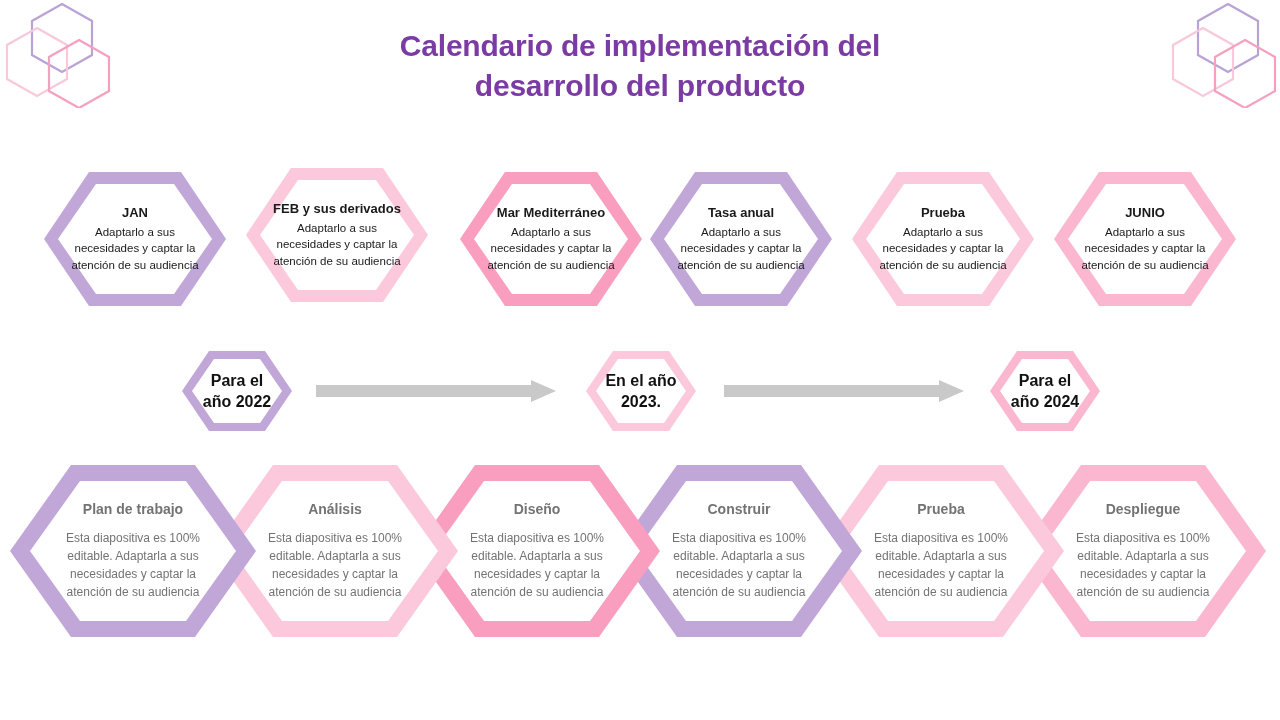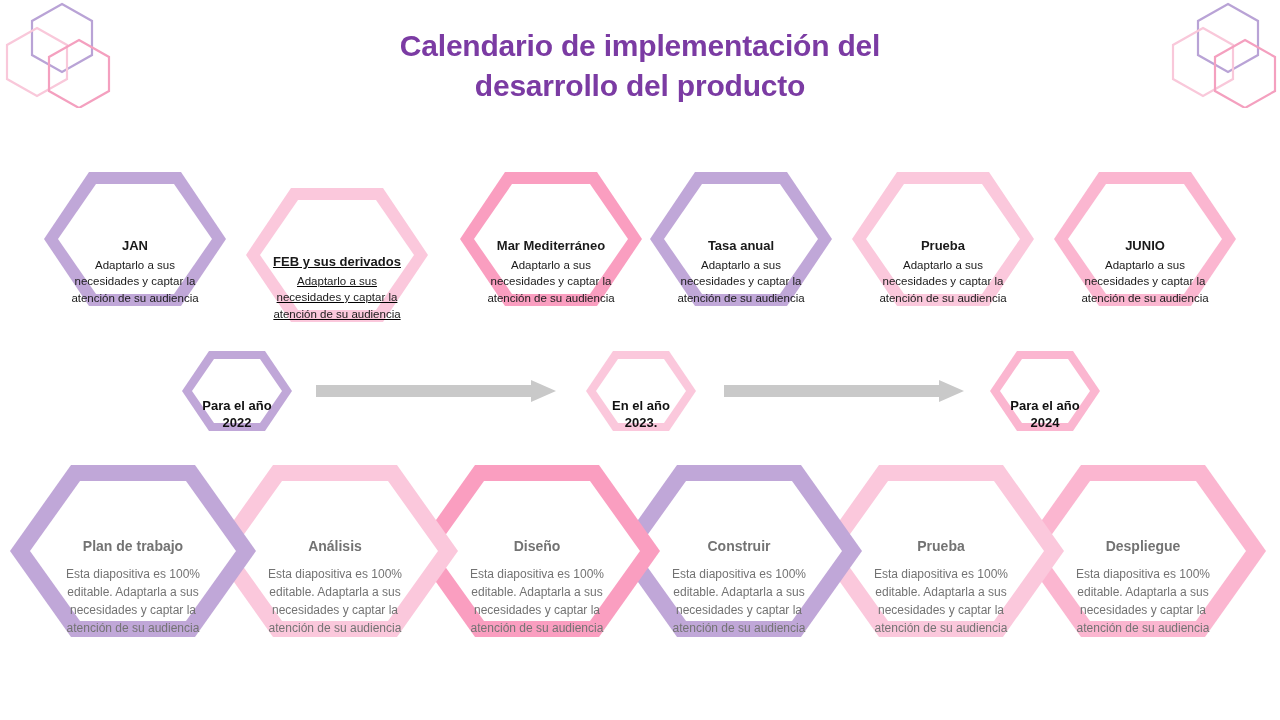--- a/index.html
+++ b/index.html
@@ -43,21 +43,21 @@
     font-size: 30px;
     font-weight: bold;
     line-height: 1.33;
     letter-spacing: -0.2px;
   }
 
   
   .hex {
     position: absolute;
     display: flex;
-    align-items: flex-end;
+    align-items: center;
     justify-content: center;
   }
   .hex .hex-outer,
   .hex .hex-inner {
     position: absolute;
     left: 0; top: 0;
     width: 100%; height: 100%;
   }
   .hex .hex-body {
     position: relative;
@@ -85,21 +85,21 @@
     line-height: 1.42;
   }
 
   
   .mid-row .hex {
     width: 110px;
     height: 80px;
   }
   .mid-row .hex .hex-body { width: 74%; }
   .hex-title-mid {
-    font-size: 13px;
+    font-size: 16px;
     font-weight: bold;
     color: #111111;
     line-height: 1.32;
   }
 
   
   .arrow {
     position: absolute;
     height: 22px;
   }
@@ -156,21 +156,21 @@
       <svg class="hex-outer" viewBox="0 0 182 134" preserveAspectRatio="none">
         <polygon points="45,0 137,0 182,67 137,134 45,134 0,67" fill="#c0a7d8"></polygon>
         <polygon points="52,12 130,12 168,67 130,122 52,122 14,67" fill="#ffffff"></polygon>
       </svg>
       <div class="hex-body">
         <div class="hex-title-top">JAN</div>
         <div class="hex-desc-top">Adaptarlo a sus necesidades y captar la atención de su audiencia</div>
       </div>
     </div>
 
-    <div class="hex" style="left:246px; top:188px;text-decoration:underline;">
+    <div class="hex" style="left:246px; top:168px;">
       <svg class="hex-outer" viewBox="0 0 182 134" preserveAspectRatio="none">
         <polygon points="45,0 137,0 182,67 137,134 45,134 0,67" fill="#fbc8dc"></polygon>
         <polygon points="52,12 130,12 168,67 130,122 52,122 14,67" fill="#ffffff"></polygon>
       </svg>
       <div class="hex-body">
         <div class="hex-title-top">FEB y sus derivados</div>
         <div class="hex-desc-top">Adaptarlo a sus necesidades y captar la atención de su audiencia</div>
       </div>
     </div>
 

